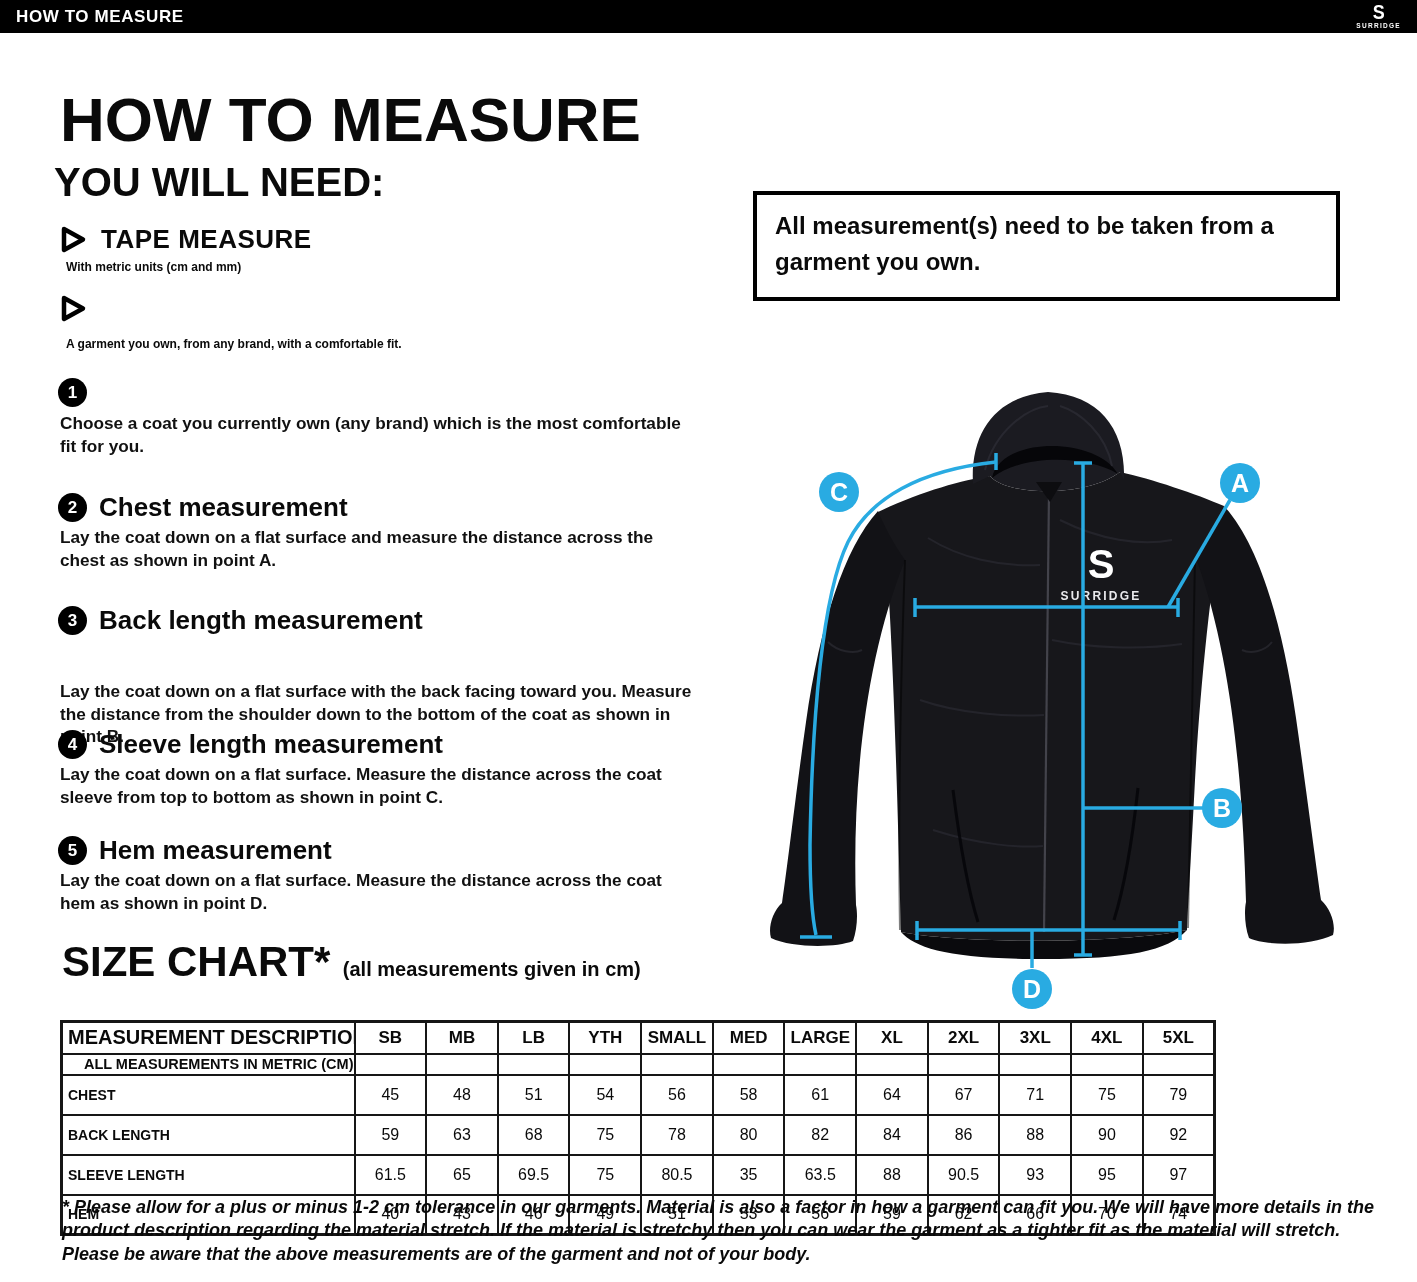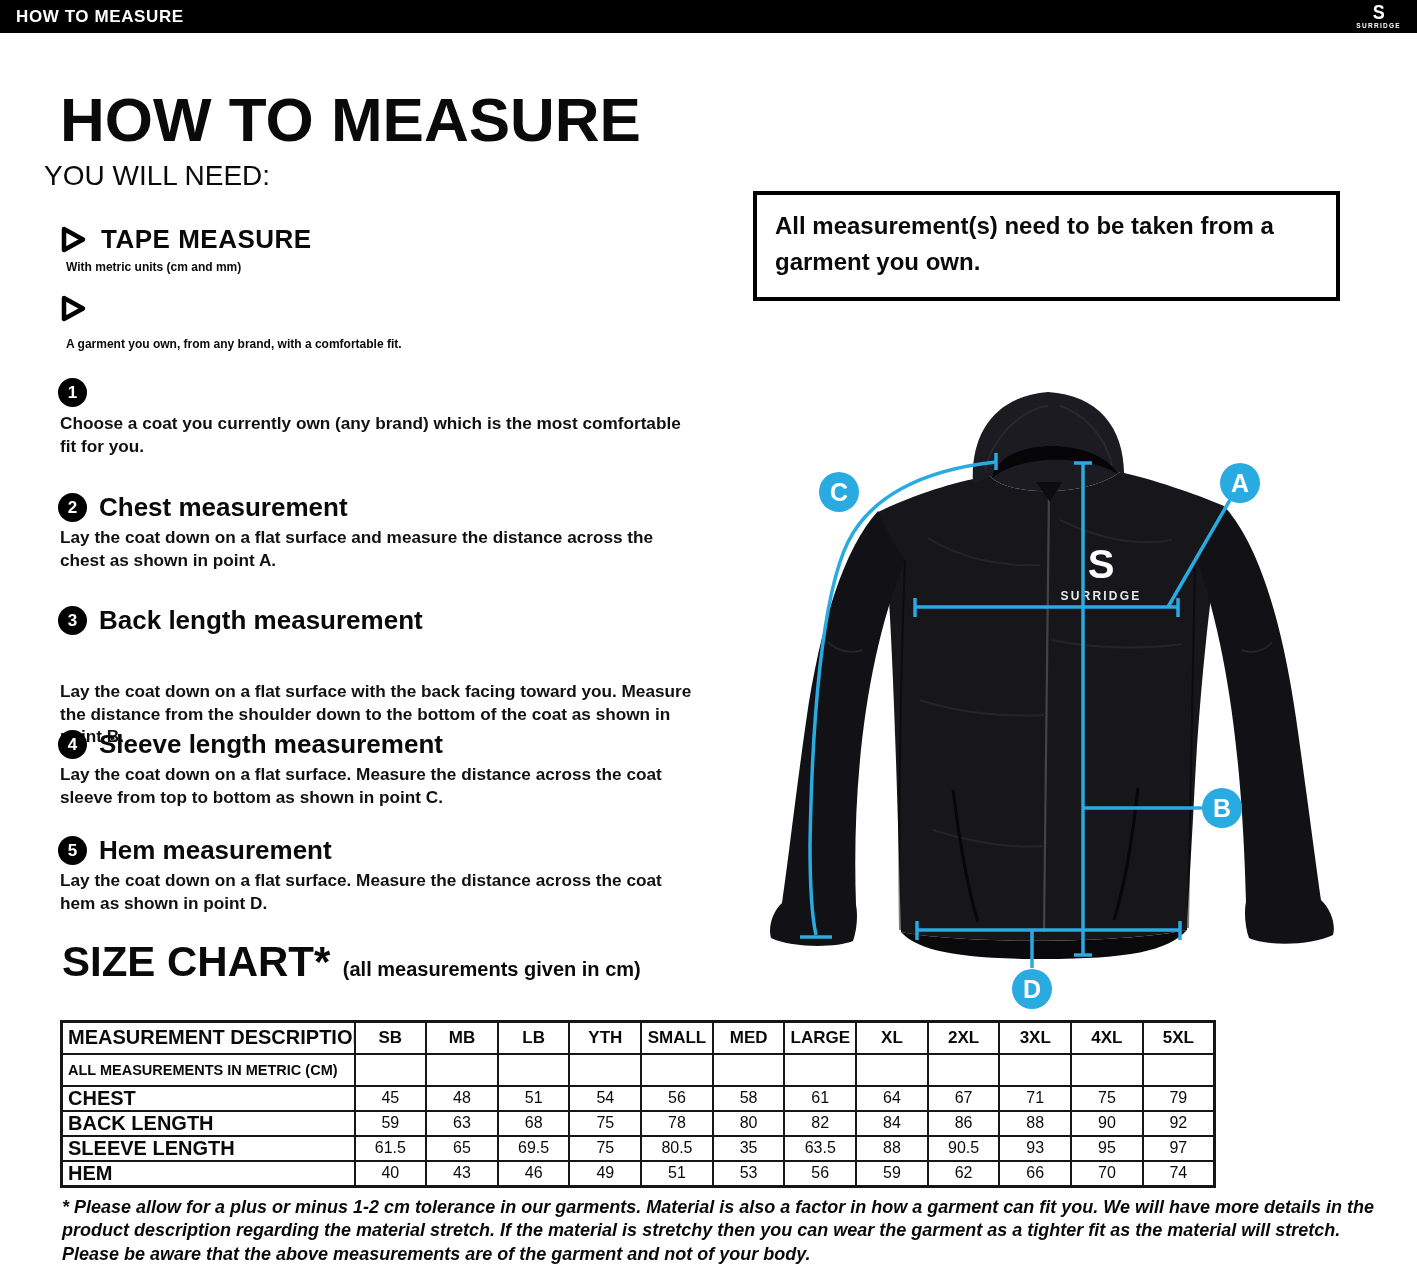--- a/index.html
+++ b/index.html
@@ -26,22 +26,22 @@
   }
   .brand-mini .mark { color:#fff; font-size:18px; font-weight:800; transform:scaleY(1.15); }
   .brand-mini .word { color:#fff; font-size:6.5px; font-weight:700; letter-spacing:1.3px; margin-top:2px; }
 
   
   .page-title {
     position:absolute; left:60px; top:84px;
     font-size:62px; font-weight:800; letter-spacing:0;
   }
   .page-subtitle {
-    position:absolute; left:44px; top:160px;
-    font-size:28px; font-weight:400;
+    position:absolute; left:54px; top:160px;
+    font-size:40px; font-weight:700;
   }
 
   
   .req { position:absolute; left:60px; }
   .req-row { display:flex; align-items:center; gap:14px; }
   .req-label { font-size:26px; font-weight:800; letter-spacing:.5px; }
   .req-desc { position:absolute; left:66px; font-size:12px; font-weight:700; }
   .tri { width:27px; height:29px; display:block; }
 
   
@@ -77,24 +77,24 @@
   .size-table th, .size-table td {
     border:2px solid #161616; text-align:center; vertical-align:middle;
     overflow:hidden; white-space:nowrap;
   }
   .size-table col.c-desc { width:293px; }
   .size-table th.h-desc {
     text-align:left; padding-left:5px; font-size:20px; font-weight:800; height:32px;
   }
   .size-table th.h-size { font-size:17px; font-weight:800; }
   .size-table td.unit {
-    text-align:left; padding-left:5px; font-size:14.5px; font-weight:800; height:32px;
+    text-align:right; padding-left:5px; font-size:14.5px; font-weight:800; height:21px;
   }
   .size-table td.row-label {
-    text-align:left; padding-left:5px; font-size:20px; font-weight:700; height:24px;
+    text-align:left; padding-left:5px; font-size:14px; font-weight:700; height:40px;
   }
   .size-table td.val { font-size:16px; font-weight:500; }
 
   
   .disclaimer {
     position:absolute; left:62px; top:1196px; width:1324px;
     font-size:18px; font-weight:700; font-style:italic; line-height:1.3; color:#090909;
   }
 
   

